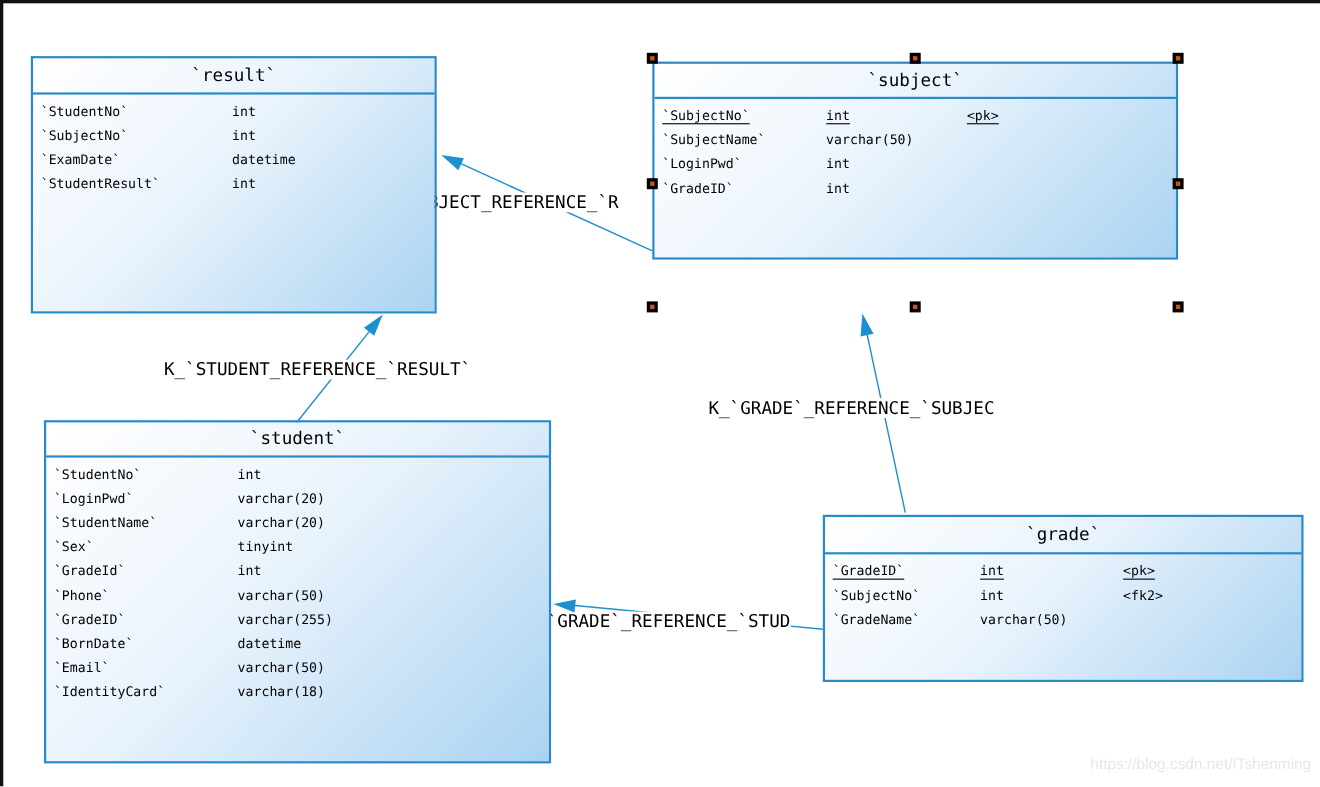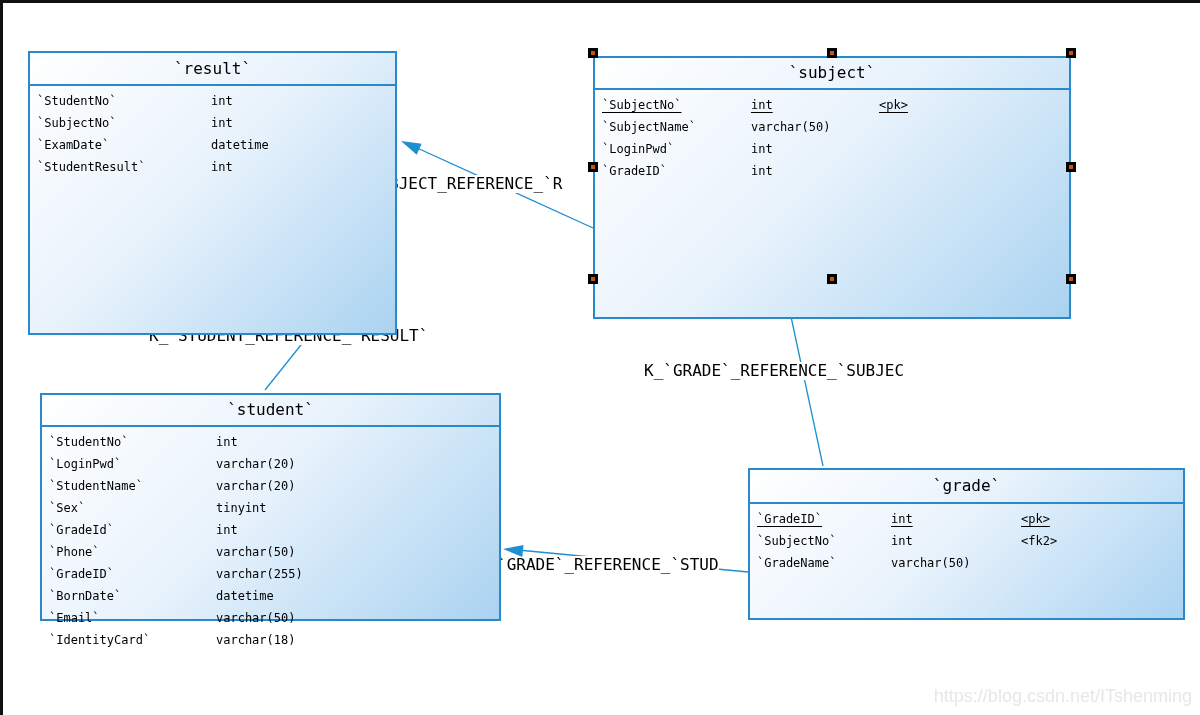--- a/index.html
+++ b/index.html
@@ -25,21 +25,21 @@
   .t-subject .c-name{width:149px;} .t-subject .c-type{width:128px;}
   .t-student .c-name{width:167px;}
   .t-grade   .c-name{width:134px;} .t-grade   .c-type{width:130px;}
 
   .rel-label{position:absolute;z-index:2;background:#ffffff;font-size:16px;color:#000;
        line-height:18px;white-space:pre;}
 
   .handle{position:absolute;width:10px;height:10px;background:#000;z-index:5;}
   .handle::after{content:"";position:absolute;left:3px;top:3px;width:4px;height:4px;background:#c35617;}
 
-  .watermark{position:absolute;right:8px;top:686px;z-index:2;color:#e7e7e7;font-size:18px;
+  .watermark{position:absolute;right:8px;top:686px;z-index:2;color:#e7e7e7;font-size:14px;
        font-family:"Liberation Sans",sans-serif;}
 </style>
 </head>
 <body>
 
 <div class="canvas">
   <div class="border-top"></div>
   <div class="border-left"></div>
 
   <svg class="svg-layer" style="z-index:1">
@@ -54,21 +54,21 @@
   <div class="rel-label" style="left:497px;top:556px;">`GRADE`_REFERENCE_`STUD</div>
   <div class="rel-label" style="left:644px;top:362px;">K_`GRADE`_REFERENCE_`SUBJEC</div>
 
   <svg class="svg-layer" style="z-index:3">
     <polygon points="401,141 421.7,143.8 416.7,154.8" fill="#1e8fd0"></polygon>
     <polygon points="348,286 340.2,305.3 330.8,297.9" fill="#1e8fd0"></polygon>
     <polygon points="784,285 794.1,303.3 782.3,305.9" fill="#1e8fd0"></polygon>
     <polygon points="503,549 523.5,544.9 522.3,556.9" fill="#1e8fd0"></polygon>
   </svg>
 
-  <div class="tbl t-result" style="left:28px;top:51px;width:369px;height:284px;">
+  <div class="tbl t-result" style="left:28px;top:51px;width:369px;height:234px;">
     <div class="tbl-header" style="height:33px;line-height:31px;">`result`</div>
     <div class="tbl-body">
       <div class="row">
         <span class="c-name">`StudentNo`</span>
         <span class="c-type">int</span>
       </div>
       <div class="row">
         <span class="c-name">`SubjectNo`</span>
         <span class="c-type">int</span>
       </div>
@@ -76,21 +76,21 @@
         <span class="c-name">`ExamDate`</span>
         <span class="c-type">datetime</span>
       </div>
       <div class="row">
         <span class="c-name">`StudentResult`</span>
         <span class="c-type">int</span>
       </div>
     </div>
   </div>
 
-  <div class="tbl t-subject" style="left:593px;top:56px;width:478px;height:263px;">
+  <div class="tbl t-subject" style="left:593px;top:56px;width:478px;height:180px;">
     <div class="tbl-header" style="height:32px;line-height:30px;">`subject`</div>
     <div class="tbl-body">
       <div class="row pk">
         <span class="c-name">`SubjectNo`</span>
         <span class="c-type">int</span>
         <span class="c-key">&lt;pk&gt;</span>
       </div>
       <div class="row">
         <span class="c-name">`SubjectName`</span>
         <span class="c-type">varchar(50)</span>
@@ -99,21 +99,21 @@
         <span class="c-name">`LoginPwd`</span>
         <span class="c-type">int</span>
       </div>
       <div class="row">
         <span class="c-name">`GradeID`</span>
         <span class="c-type">int</span>
       </div>
     </div>
   </div>
 
-  <div class="tbl t-student" style="left:40px;top:393px;width:461px;height:228px;">
+  <div class="tbl t-student" style="left:40px;top:382px;width:461px;height:312px;">
     <div class="tbl-header" style="height:32px;line-height:30px;">`student`</div>
     <div class="tbl-body">
       <div class="row">
         <span class="c-name">`StudentNo`</span>
         <span class="c-type">int</span>
       </div>
       <div class="row">
         <span class="c-name">`LoginPwd`</span>
         <span class="c-type">varchar(20)</span>
       </div>

